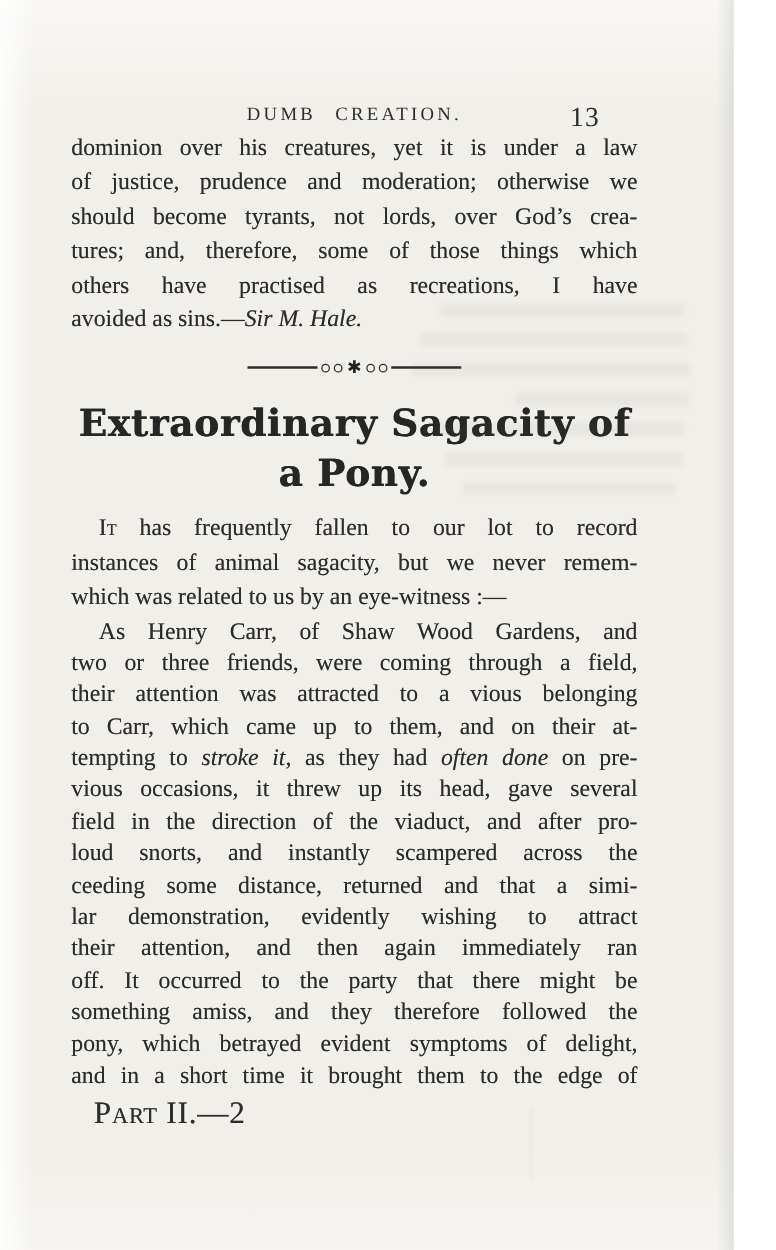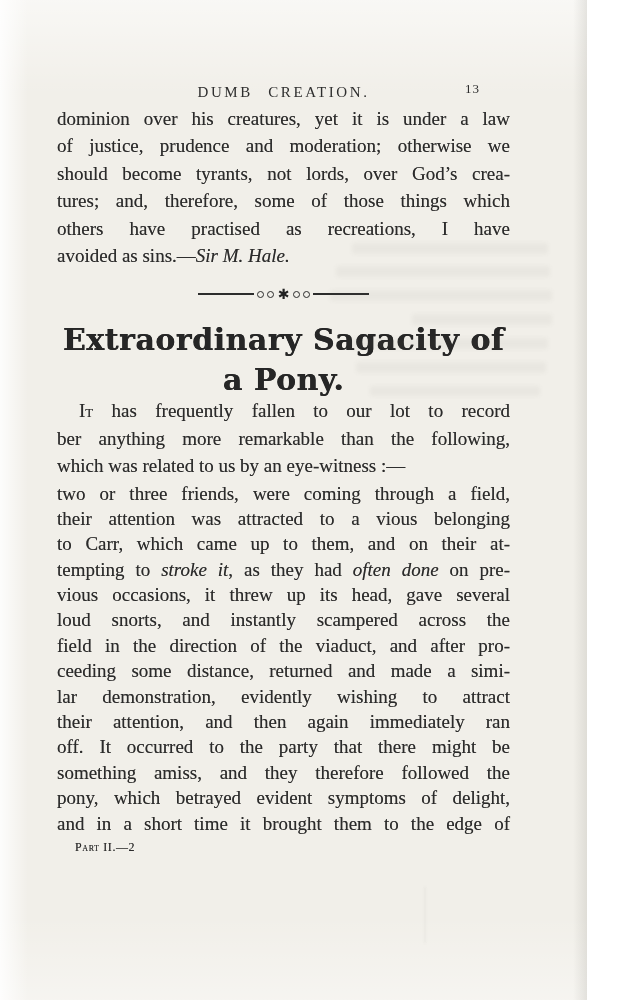--- a/index.html
+++ b/index.html
@@ -33,34 +33,34 @@
     text-align: center;
     font-size: 15px;
     letter-spacing: 2.6px;
     word-spacing: 9px;
     color: #2e2e2e;
   }
   .page-number {
     position: absolute;
     right: 30px;
     top: -3px;
-    font-size: 13px;
+    font-size: 22px;
     letter-spacing: 1px;
   }
   .paragraph { position: relative; }
   .line {
     text-align: justify;
     text-align-last: justify;
     height: 27.4px;
     text-shadow: 0 0 .5px rgba(43,40,38,.55);
   }
   .line.end { text-align-last: left; }
   .line.indent { text-indent: 22px; }
   #para-0 { }
-  #para-1 { }
+  #para-1 { margin-top: 12px; }
   #para-2 { margin-top: 0; }
   [data-name="pony-paragraph"] .line { height: 25.4px; }
   .divider {
     margin: 13px auto 0;
     height: 18px;
     display: flex;
     align-items: center;
     justify-content: center;
     gap: 3px;
   }
@@ -86,21 +86,21 @@
     font-weight: bold;
     font-size: 30px;
     line-height: 40px;
     letter-spacing: .5px;
     color: #262626;
     text-shadow: .4px 0 0 #262626;
   }
   .footer {
     margin-top: 2px;
     padding-left: 18px;
-    font-size: 12px;
+    font-size: 25px;
     letter-spacing: .6px;
     text-shadow: 0 0 .5px rgba(43,40,38,.55);
   }
   .sc { font-variant: small-caps; }
 </style>
 </head>
 <body>
 
 <div class="page" data-name="book-page">
 
@@ -134,33 +134,34 @@
     <span class="star" data-name="divider-star-ornament">✱</span>
     <span class="ring" data-name="divider-dot"></span>
     <span class="ring" data-name="divider-dot"></span>
     <span class="rule" data-name="divider-rule-right"></span>
   </div>
 
   <div class="section-title" data-name="section-title">Extraordinary Sagacity of a Pony.</div>
 
   <div class="paragraph" id="para-1" data-name="intro-paragraph">
       <div class="line indent" data-name="text-line"><span class="sc">It</span> has frequently fallen to our lot to record</div>
-      <div class="line" data-name="text-line">ber anything more remarkable than the following,</div>
+      <div class="line" data-name="text-line">instances of animal sagacity, but we never remem-</div>
       <div class="line end" data-name="text-line">which was related to us by an eye-witness :—</div>
     </div>
 
   <div class="paragraph" id="para-2" data-name="pony-paragraph">
+      <div class="line indent" data-name="text-line">As Henry Carr, of Shaw Wood Gardens, and</div>
       <div class="line" data-name="text-line">two or three friends, were coming through a field,</div>
       <div class="line" data-name="text-line">their attention was attracted to a vious belonging</div>
       <div class="line" data-name="text-line">to Carr, which came up to them, and on their at-</div>
       <div class="line" data-name="text-line">tempting to <i>stroke it</i>, as they had <i>often done</i> on pre-</div>
       <div class="line" data-name="text-line">vious occasions, it threw up its head, gave several</div>
+      <div class="line" data-name="text-line">field in the direction of the viaduct, and after pro-</div>
       <div class="line" data-name="text-line">loud snorts, and instantly scampered across the</div>
-      <div class="line" data-name="text-line">field in the direction of the viaduct, and after pro-</div>
-      <div class="line" data-name="text-line">ceeding some distance, returned and made a simi-</div>
+      <div class="line" data-name="text-line">ceeding some distance, returned and that a simi-</div>
       <div class="line" data-name="text-line">lar demonstration, evidently wishing to attract</div>
       <div class="line" data-name="text-line">their attention, and then again immediately ran</div>
       <div class="line" data-name="text-line">off. It occurred to the party that there might be</div>
       <div class="line" data-name="text-line">something amiss, and they therefore followed the</div>
       <div class="line" data-name="text-line">pony, which betrayed evident symptoms of delight,</div>
       <div class="line" data-name="text-line">and in a short time it brought them to the edge of</div>
     </div>
 
   <div class="footer" data-name="printer-signature"><span class="sc">Part</span> II.—2</div>
 

